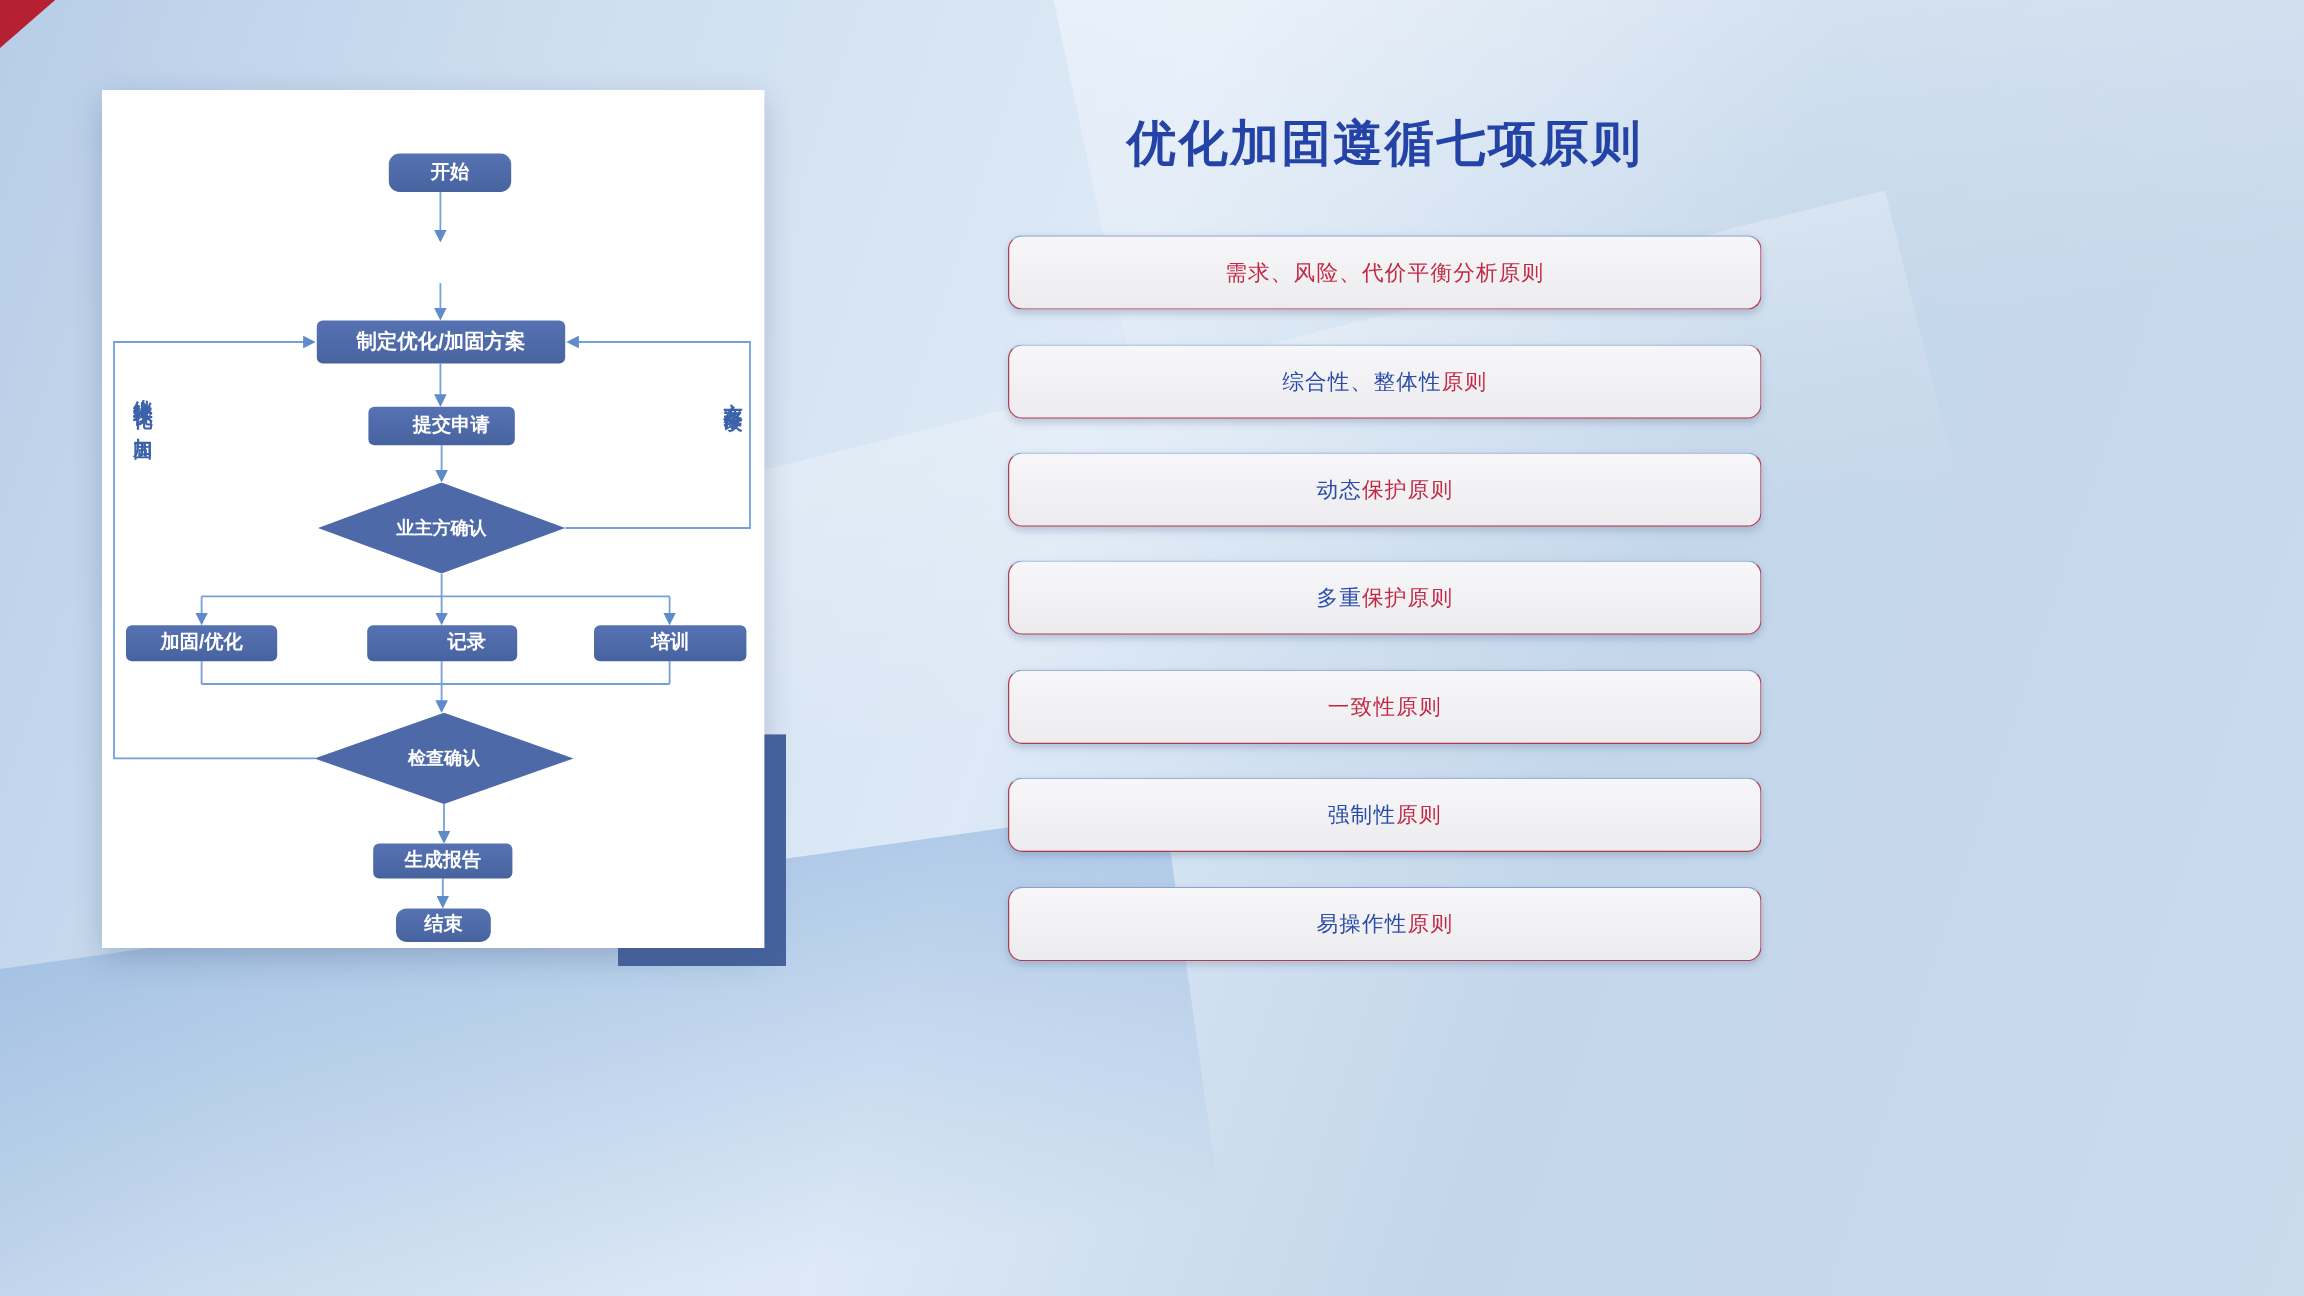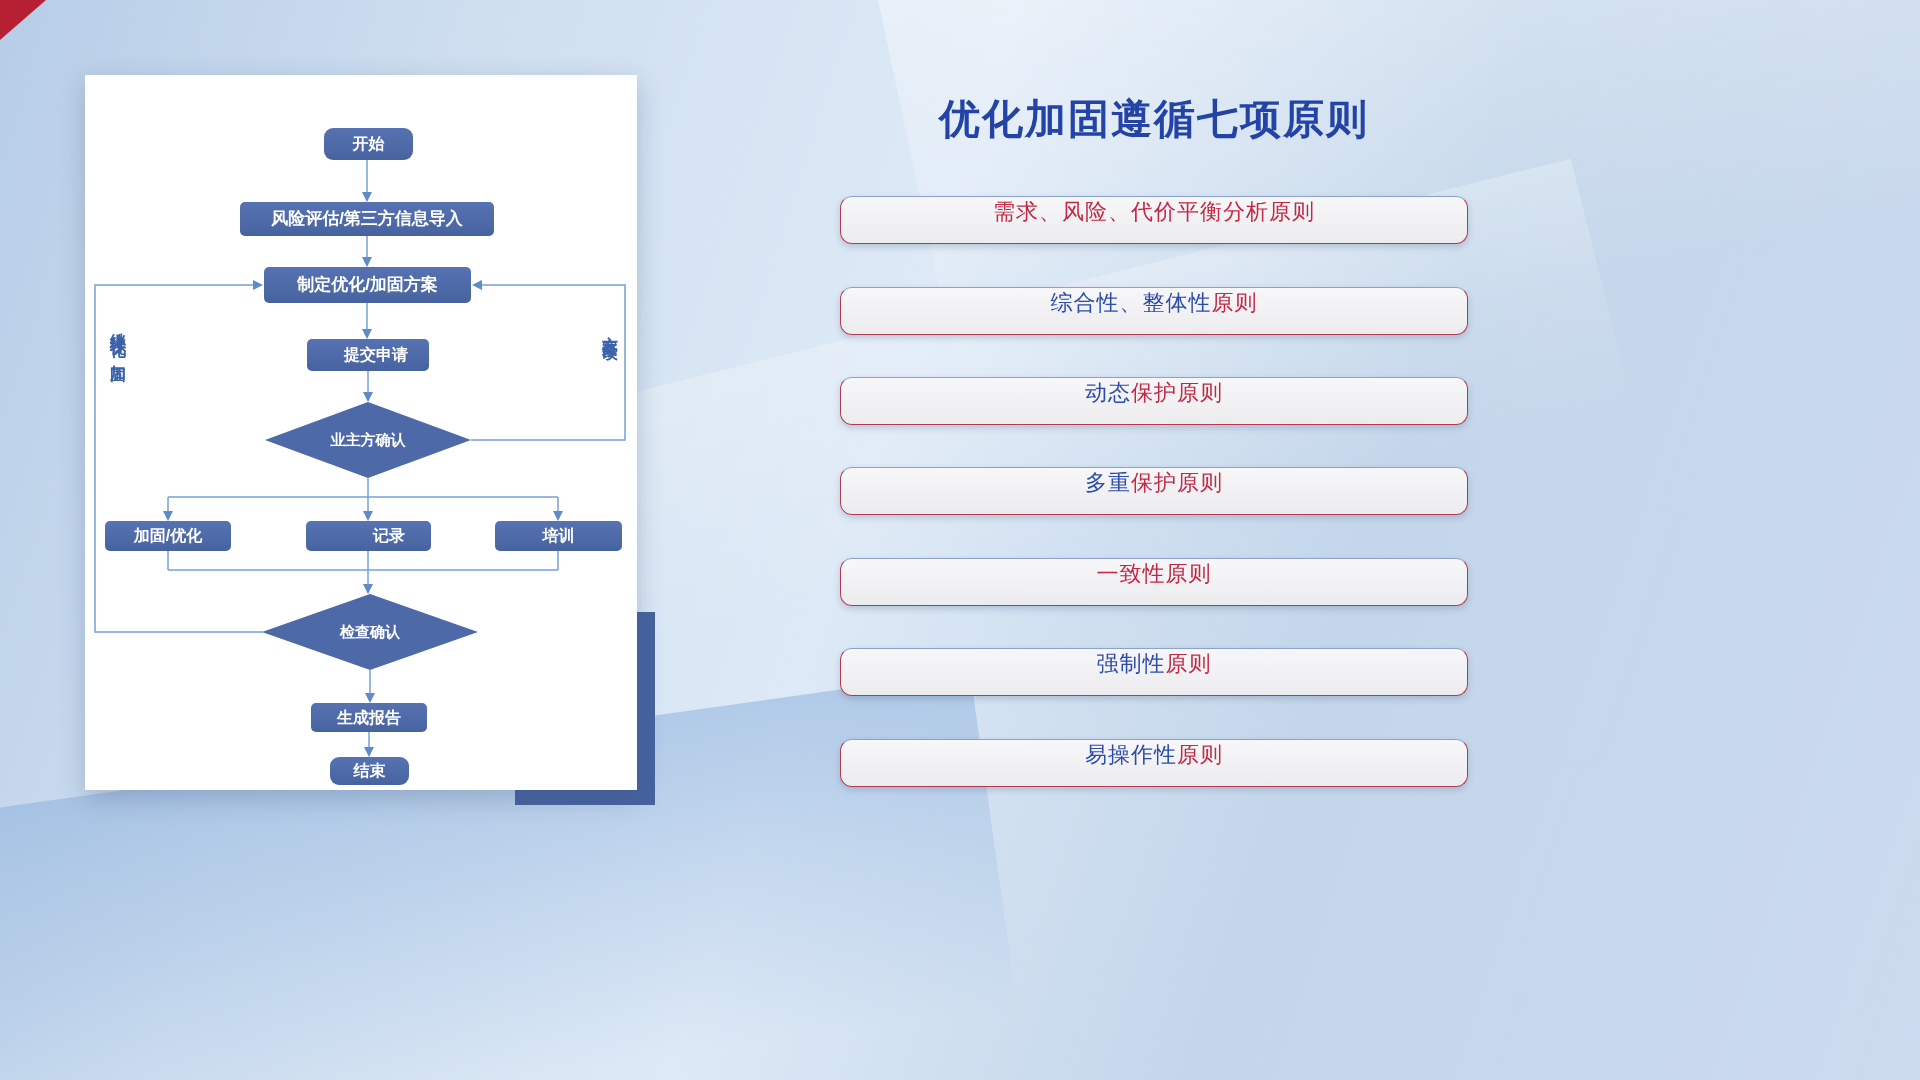--- a/index.html
+++ b/index.html
@@ -65,26 +65,26 @@
     z-index: 3;
   }
 
   
   .panel-title {
     position: absolute; left: 840px; top: 92px; width: 628px;
     text-align: center; font-size: 41px; font-weight: bold;
     color: #2343a6; letter-spacing: 2px; z-index: 3;
   }
   .principle-box {
-    position: absolute; left: 840px; width: 628px; height: 48px;
+    position: absolute; left: 840px; width: 628px; height: 62px;
     background: linear-gradient(180deg, #f7f7f9, #ececef);
     border: 1px solid #b23a50; border-top-color: #8ba3cc;
     border-radius: 12px;
-    display: flex; justify-content: center;
-    font-size: 22px; letter-spacing: 1px;
+    display: flex; align-items: center; justify-content: center;
+    font-size: 18px; letter-spacing: 1px;
     box-shadow: 0 3px 6px rgba(70, 90, 130, 0.25);
     z-index: 3;
   }
   .principle-box .t-blue { color: #2b4ba8; }
   .principle-box .t-red  { color: #c22743; }
 </style>
 </head>
 <body>
 
 <div class="bg-streak streak-a"></div>
@@ -120,23 +120,22 @@
       <path d="M283 476 L283 517" marker-end="url(#arr)"></path>
 
       <path d="M285 595 L285 626" marker-end="url(#arr)"></path>
       <path d="M284 657 L284 680" marker-end="url(#arr)"></path>
 
       <path d="M178 557 L10 557 L10 210 L176 210" marker-end="url(#arr)"></path>
       <path d="M386 365 L540 365 L540 210 L389 210" marker-end="url(#arr)"></path>
     </g>
   </svg>
 
-  <div class="node pill" style="left:239px; top:53px; width:89px; height:32px;">开始</div>
+  <div class="node pill" style="left:239px; top:53px; width:102px; height:32px;">开始</div>
 
-  <div class="node" style="left:155px; top:127px; width:254px; height:34px; font-size:17px;">风险评估/第三方信息导入</div>
 
   <div class="node" style="left:179px; top:192px; width:207px; height:36px; font-size:17px;">制定优化/加固方案</div>
 
   <div class="node" style="left:222px; top:264px; width:122px; height:32px;padding-left:16px;">提交申请</div>
 
   <div class="diamond" style="left:180px; top:327px; width:206px; height:76px;">业主方确认</div>
 
   <div class="node" style="left:20px; top:446px; width:126px; height:30px;">加固/优化</div>
 
   <div class="node" style="left:221px; top:446px; width:125px; height:30px;padding-left:41px;">记录</div>

